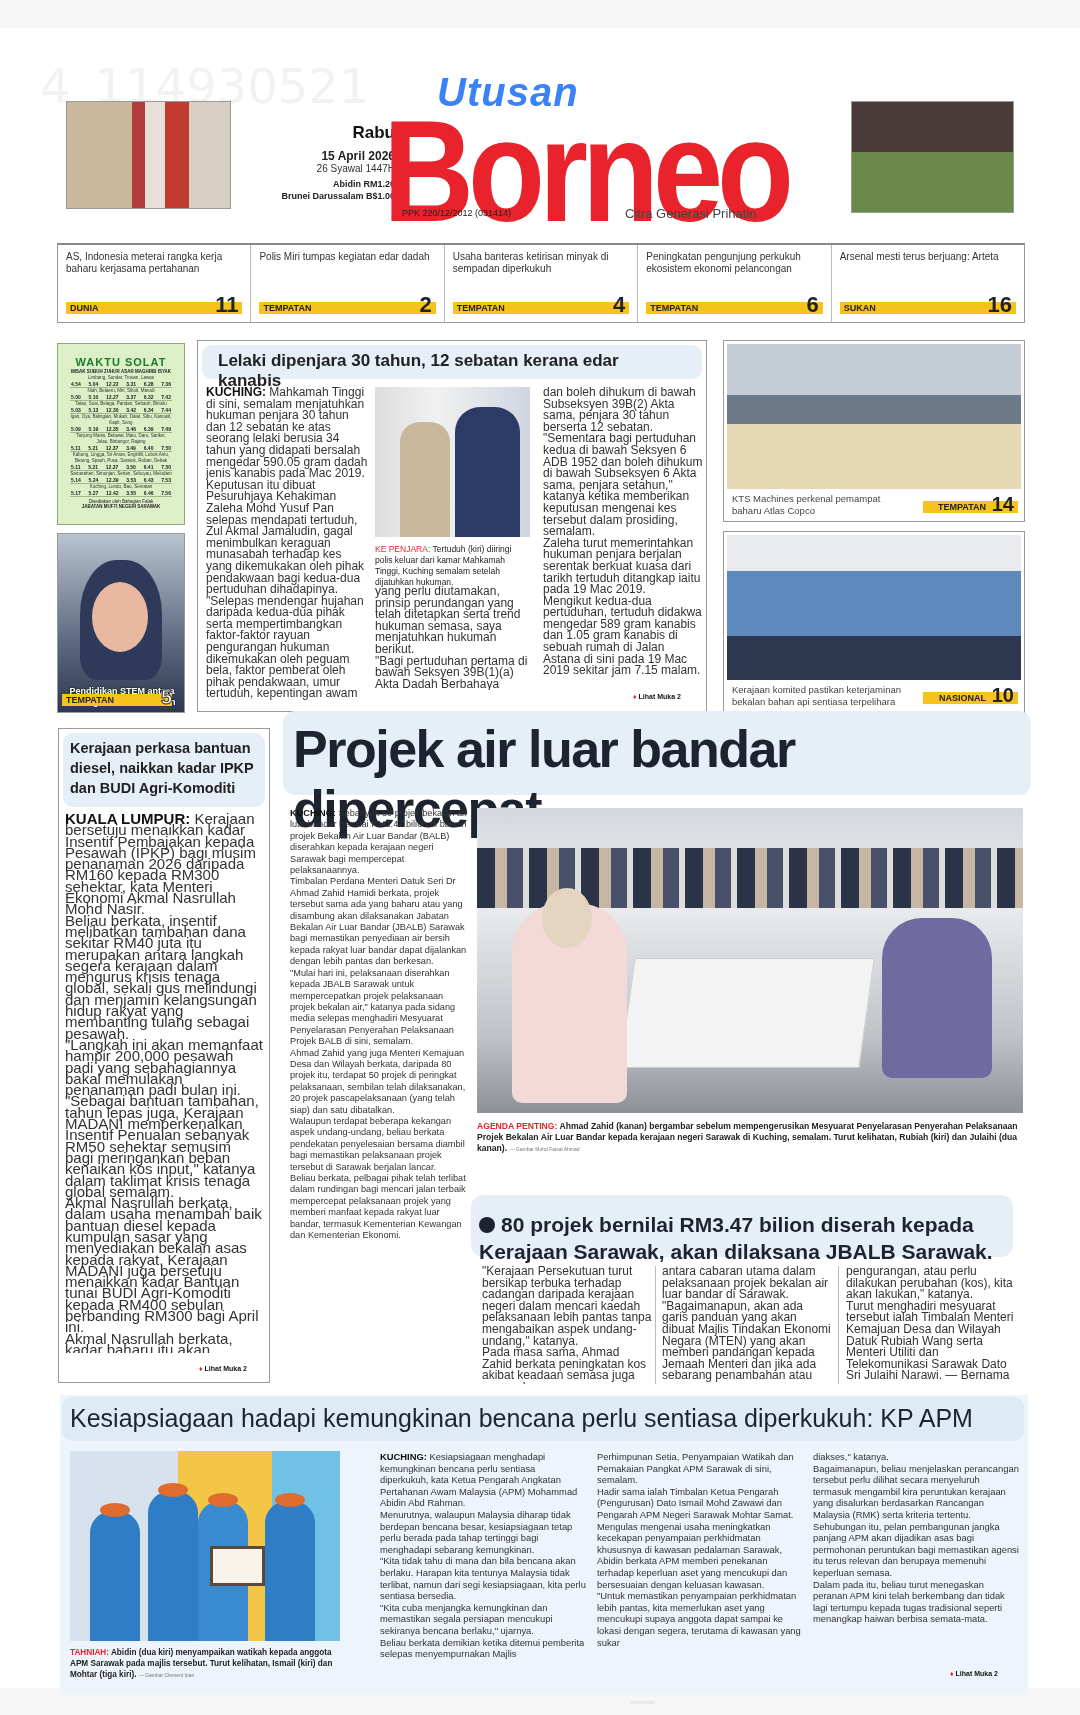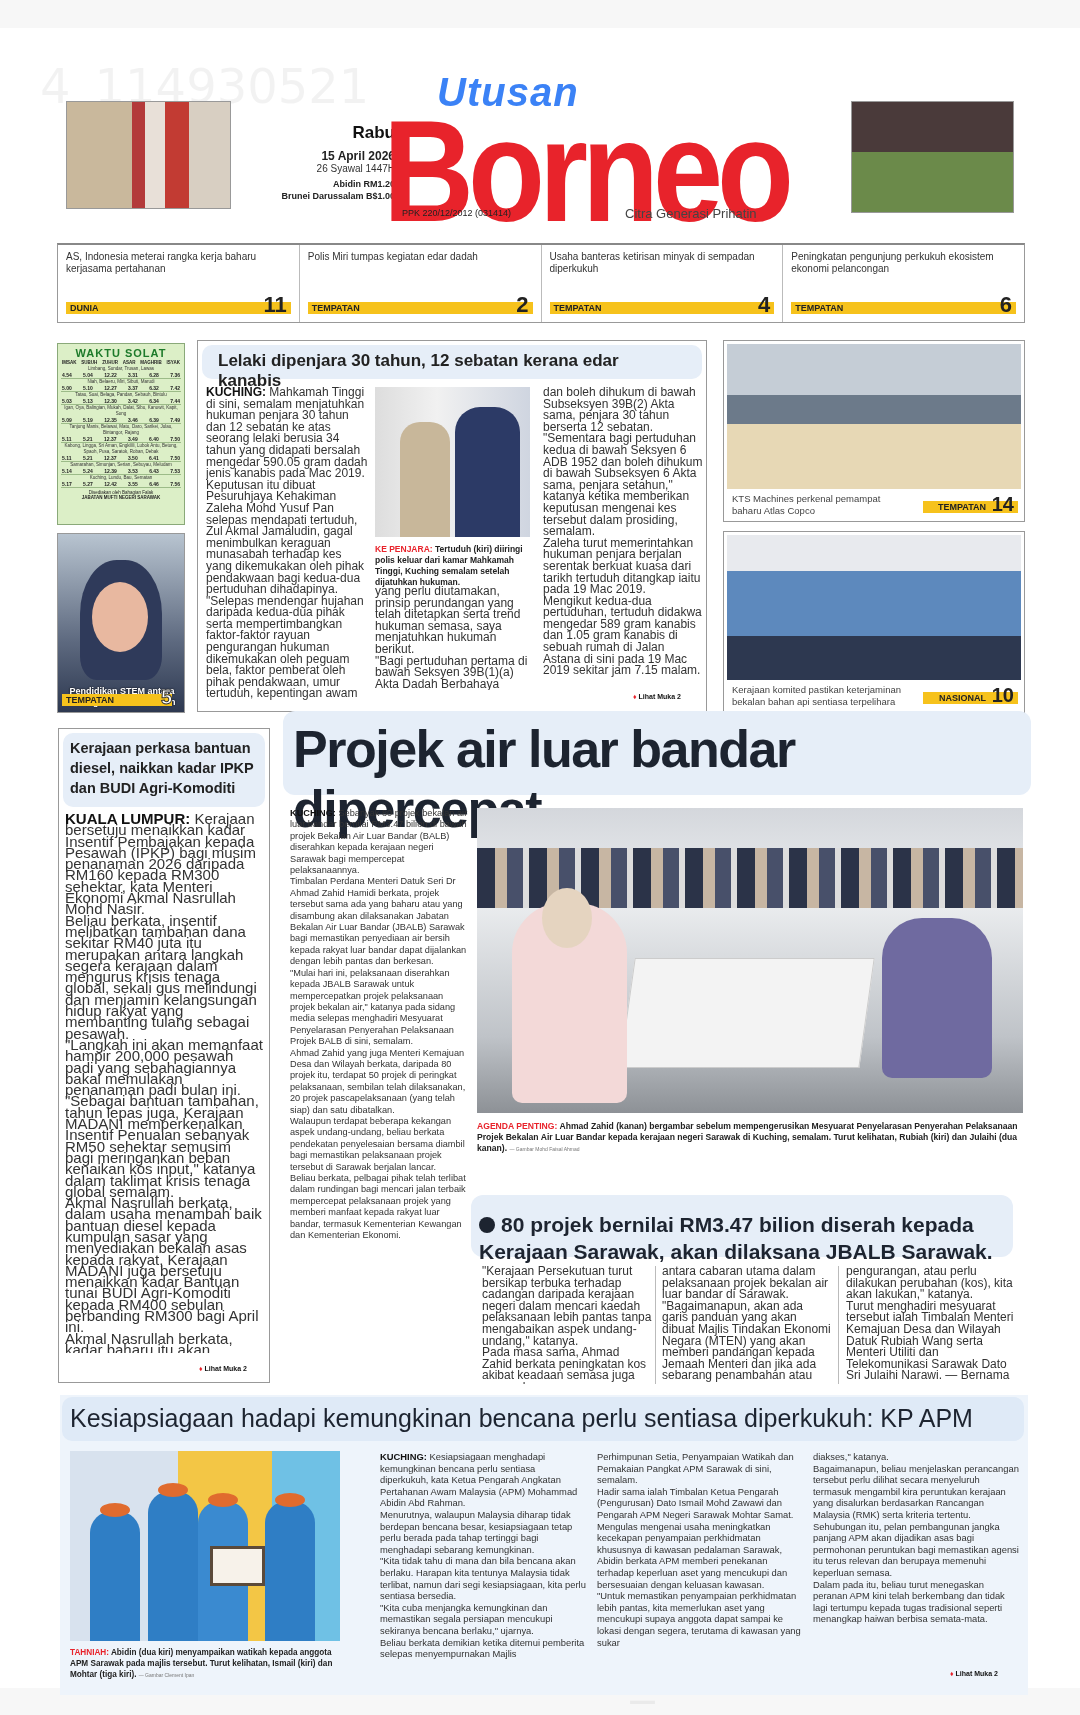--- a/index.html
+++ b/index.html
@@ -20,21 +20,21 @@
 .tagline{position:absolute;left:625px;top:178px;font-size:13px;color:#444}
 
 .teasers{position:absolute;left:57px;top:215px;width:968px;height:80px;border:1px solid #999;border-top:2px solid #888;display:flex}
 .teaser{flex:1;position:relative;padding:6px 8px;border-right:1px solid #bbb}
 .teaser:last-child{border-right:none}
 .teaser .t-text{font-size:10px;color:#333;line-height:12px;font-style:normal}
 .teaser .t-bar{position:absolute;left:8px;right:8px;bottom:8px;height:12px;background:#f6c21c}
 .teaser .t-sec{position:absolute;left:12px;bottom:9px;font-size:9px;font-weight:bold}
 .teaser .t-num{position:absolute;right:12px;bottom:6px;font-size:22px;font-weight:bold;line-height:22px}
 
-.solat{position:absolute;left:57px;top:315px;width:128px;height:182px;background:#dcefc7;border:1px solid #8aa979;padding:3px;font-size:5px;text-align:center}
+.solat{position:absolute;left:57px;top:315px;width:128px;height:182px;background:#dcefc7;border:1px solid #8aa979;padding:12px;font-size:5px;text-align:center}
 .solat h3{color:#1d7a2a;font-size:11px;letter-spacing:1px}
 .solat .hdr{display:flex;justify-content:space-between;font-weight:bold;font-size:4.5px;padding:1px 1px}
 .solat .zone{font-size:4.5px;color:#333;line-height:6px}
 .solat .times{display:flex;justify-content:space-between;font-weight:bold;font-size:5px;border-bottom:1px solid #9cbb88;padding:0 1px}
 .solat .foot{font-size:4.5px;margin-top:2px}
 
 .stem{position:absolute;left:57px;top:505px;width:128px;height:180px;border:1px solid #999;background:linear-gradient(#b8c4d0,#5e6a80 60%,#2d3850)}
 .stem .face{position:absolute;left:34px;top:48px;width:56px;height:70px;border-radius:50%;background:#e8b8a0}
 .stem .hijab{position:absolute;left:22px;top:26px;width:82px;height:120px;border-radius:45% 45% 20% 20%;background:#2f3a5a}
 .stem .cap{position:absolute;left:2px;top:152px;width:124px;font-size:9px;color:#fff;font-weight:bold;text-align:center;text-shadow:0 0 2px #000;line-height:11px}
@@ -42,21 +42,21 @@
 .stem .sec{position:absolute;left:8px;bottom:7px;font-size:9px;font-weight:bold}
 .stem .num{position:absolute;right:12px;bottom:3px;font-size:20px;font-weight:bold;color:#fff;-webkit-text-stroke:1px #333}
 
 .story1{position:absolute;left:197px;top:312px;width:510px;height:372px;border:1px solid #999}
 .story1 .hd{position:absolute;left:4px;top:4px;right:4px;height:34px;background:#e6eef8;border-radius:10px;font-weight:bold;font-size:17px;padding:6px 16px;color:#222}
 .col{position:absolute;font-size:12px;line-height:11.6px;color:#333;text-align:left}
 .col b{color:#111}
 .story1 .pic{position:absolute;left:177px;top:46px;width:155px;height:150px;background:linear-gradient(90deg,#ddd,#f1f1f1 40%,#cfd5e0);overflow:hidden}
 .man1{position:absolute;left:25px;top:35px;width:50px;height:115px;background:#c8b79a;border-radius:20px 20px 0 0}
 .man2{position:absolute;left:80px;top:20px;width:65px;height:130px;background:#2c3a66;border-radius:25px 25px 0 0}
-.story1 .cap{position:absolute;left:177px;top:203px;width:155px;font-size:8.5px;font-weight:bold;line-height:11px}
+.story1 .cap{position:absolute;left:177px;top:203px;width:155px;font-size:8.5px;font-weight:normal;line-height:11px}
 .red{color:#e8232b}
 .more{position:absolute;font-size:7px;font-weight:bold;color:#111}
 .more::before{content:"♦ ";color:#e8232b}
 
 .promo{position:absolute;left:723px;width:302px;border:1px solid #999;background:#fff}
 .promo .img{position:absolute;left:3px;top:3px;right:3px;height:145px}
 .promo .txt{position:absolute;left:8px;top:152px;font-size:9.5px;color:#444;line-height:12px;width:180px}
 .promo .bar{position:absolute;right:6px;bottom:8px;width:95px;height:12px;background:#f6c21c}
 .promo .sec{position:absolute;right:38px;bottom:9px;font-size:9px;font-weight:bold}
 .promo .num{position:absolute;right:10px;bottom:5px;font-size:20px;font-weight:bold}
@@ -131,20 +131,26 @@
       <div class="t-text">Usaha banteras ketirisan minyak di sempadan diperkukuh</div>
       <div class="t-bar"></div>
         <div class="t-sec">TEMPATAN</div>
       <div class="t-num">4</div>
     </div>
     <div class="teaser">
       <div class="t-text">Peningkatan pengunjung perkukuh ekosistem ekonomi pelancongan</div>
       <div class="t-bar"></div>
         <div class="t-sec">TEMPATAN</div>
       <div class="t-num">6</div>
+    </div>
+    <div class="teaser">
+      <div class="t-text">Arsenal mesti terus berjuang: Arteta</div>
+      <div class="t-bar"></div>
+        <div class="t-sec">SUKAN</div>
+      <div class="t-num">16</div>
     </div>
   </div>
 
   <div class="solat">
     <h3>WAKTU SOLAT</h3>
     <div class="hdr" id="solat-hdr">
         <span>IMSAK</span>
         <span>SUBUH</span>
         <span>ZUHUR</span>
         <span>ASAR</span>

